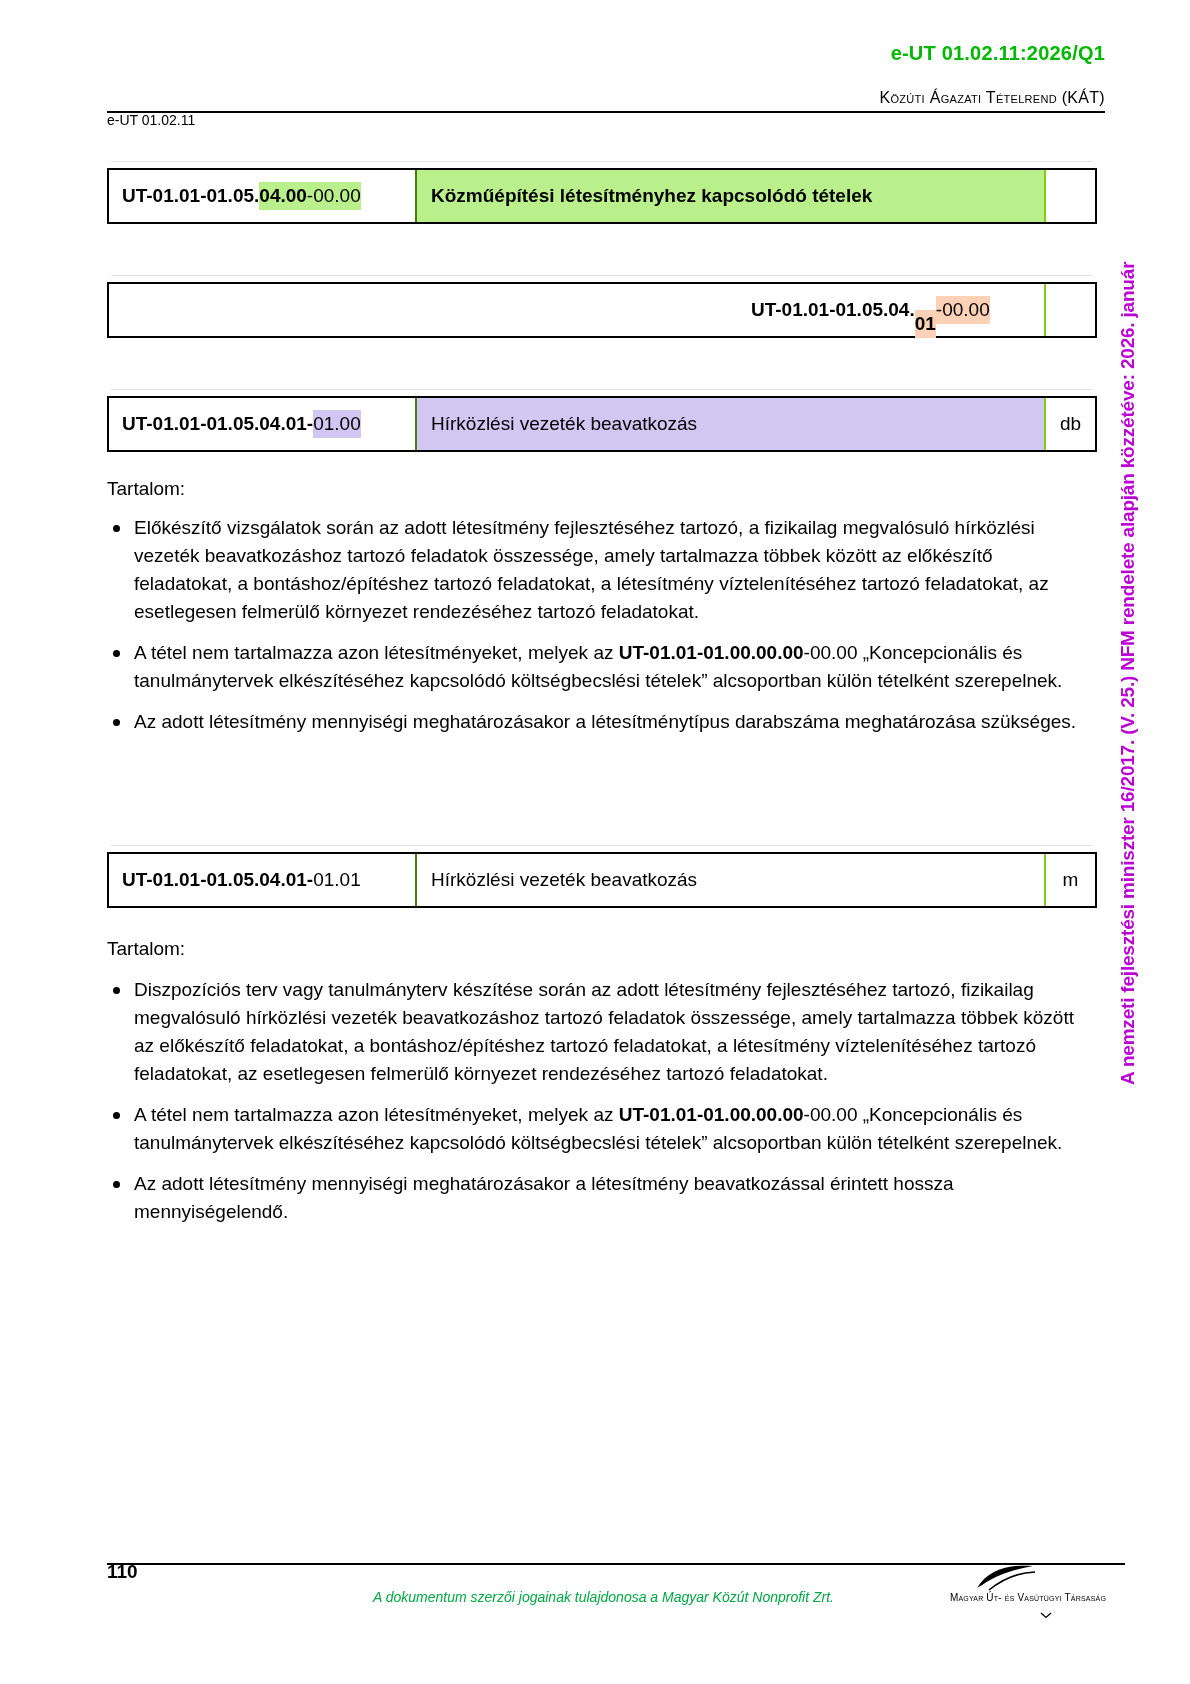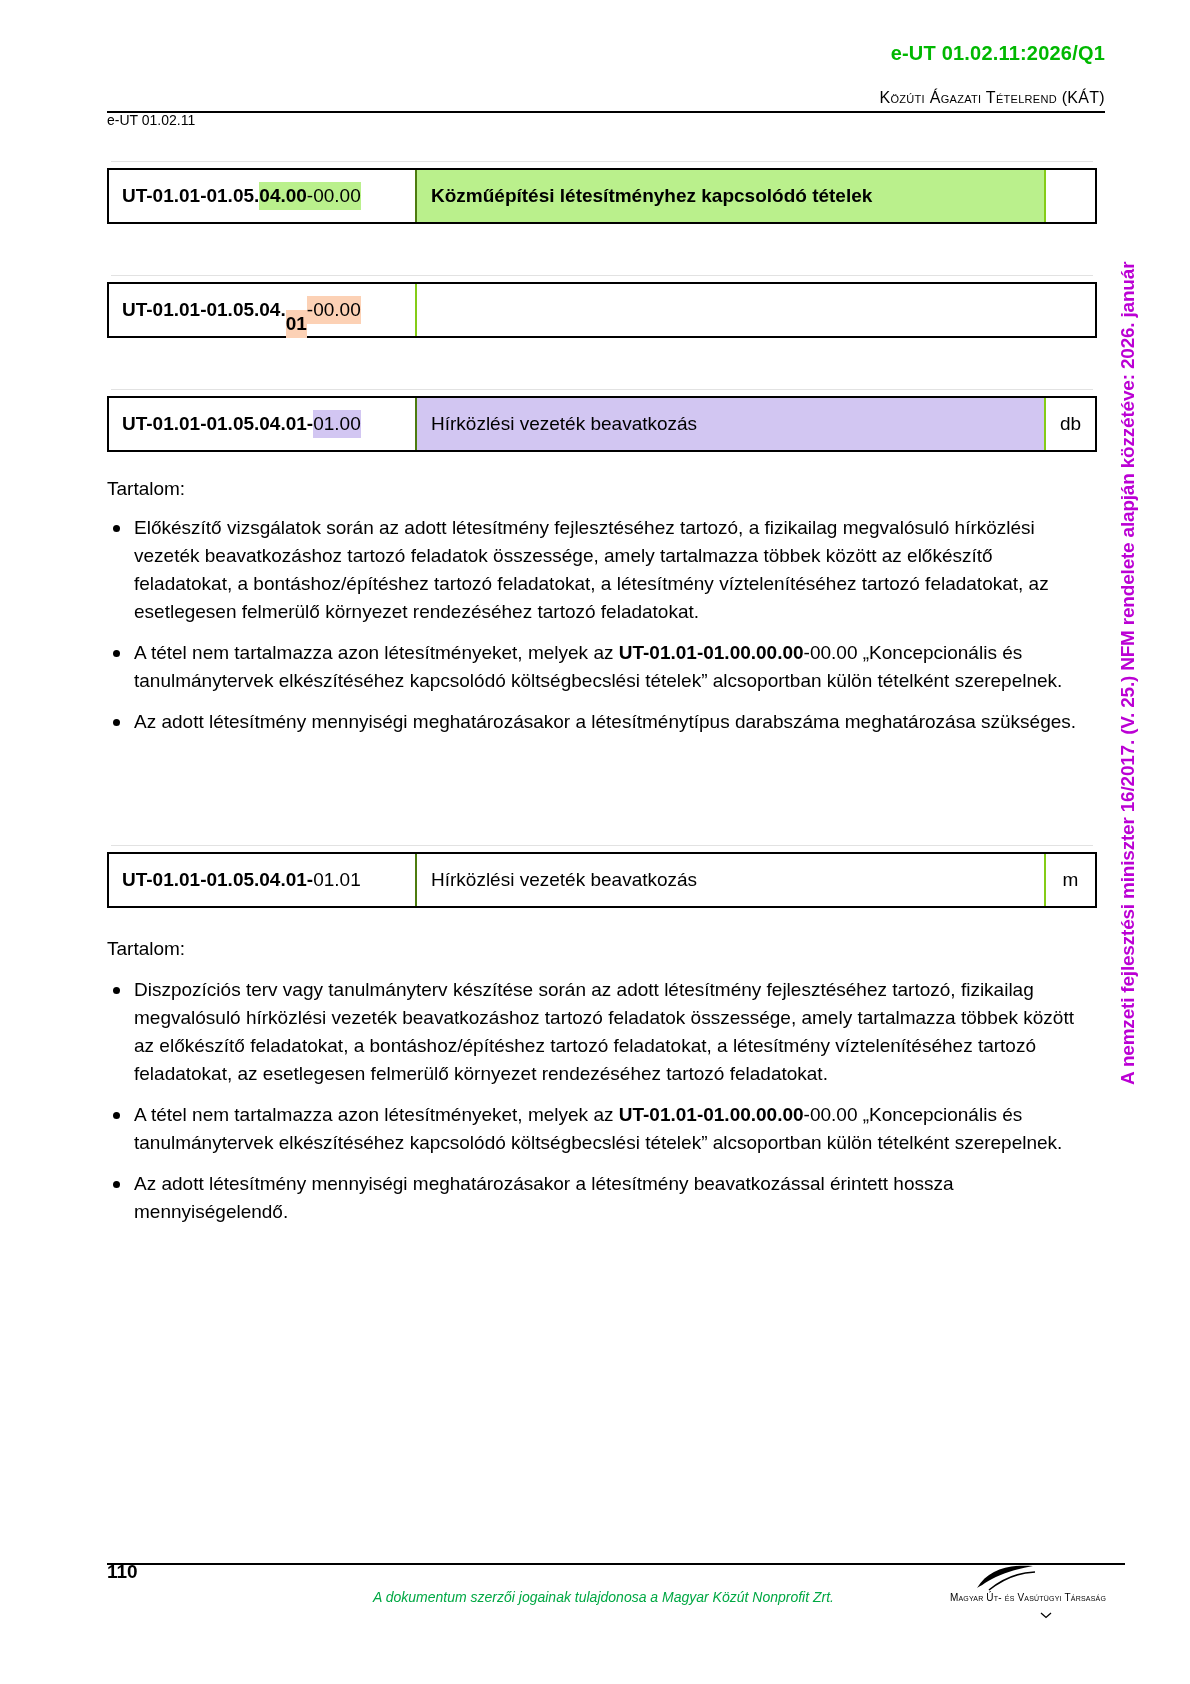--- a/index.html
+++ b/index.html
@@ -12,21 +12,21 @@
 
   
   .doc-code{top:42px;right:85px;font-size:20px;font-weight:bold;letter-spacing:.2px;}
   .hdr-left{left:107px;top:92px;font-size:14px;margin-top:20px;}
   .hdr-right{right:85px;top:89px;font-size:16px;font-variant:small-caps;letter-spacing:.3px;}
   .hdr-rule{left:107px;top:111px;width:998px;height:2px;background:#000;}
 
   
   .itemrow{
     left:107px;width:990px;height:56px;border:2px solid #000;box-sizing:border-box;
-    display:flex;align-items:stretch;background:#fff;
+    display:flex;align-items:stretch;background:#fff;justify-content:flex-end;
   }
   .itemrow::before{content:"";position:absolute;left:2px;right:2px;top:-9px;border-top:1px solid #e2e2e2;}
   .cell{display:flex;align-items:center;box-sizing:border-box;font-size:19px;}
   .cell.code{width:306px;padding-left:13px;white-space:nowrap;}
   .cell.titlec{flex:1;border-left:2px solid #4d7c0f;padding-left:14px;}
   .cell.unit{width:51px;border-left:2px solid #84cc16;justify-content:center;}
   .titlec.bt{font-weight:bold;}
   .hl{padding:3px 0;}
 
   

